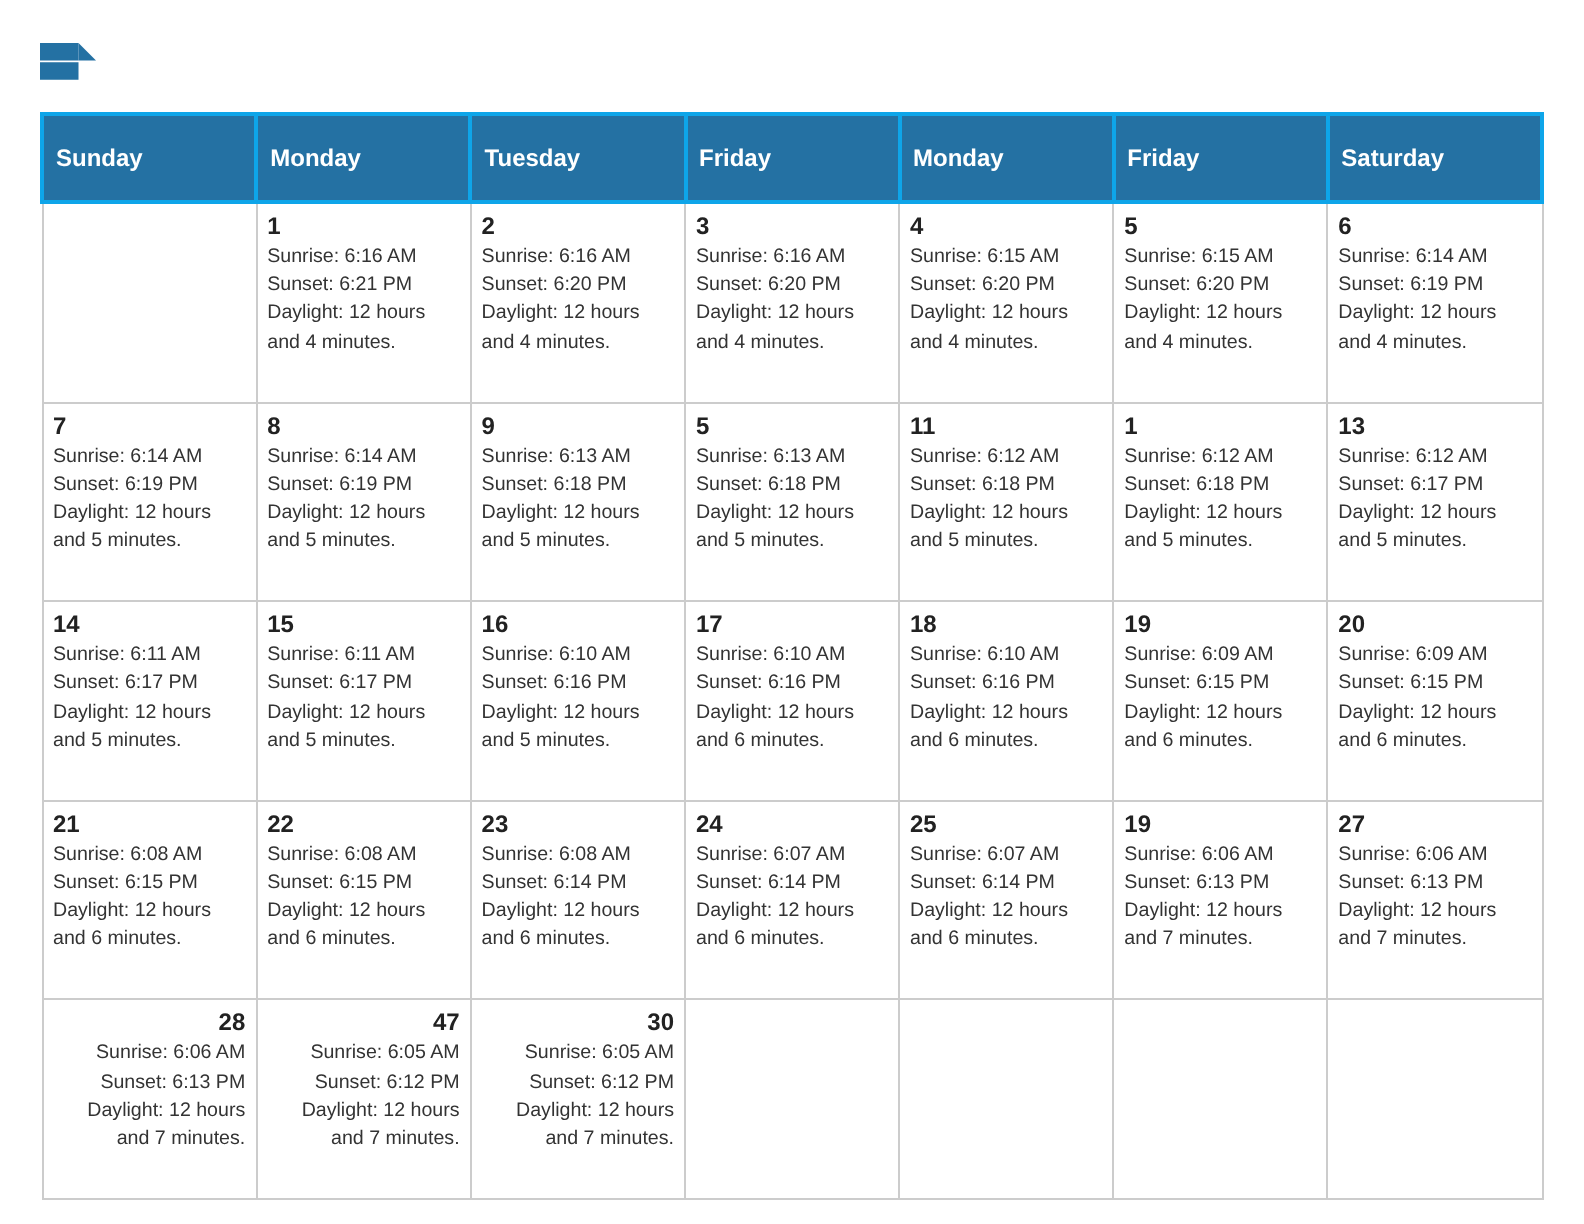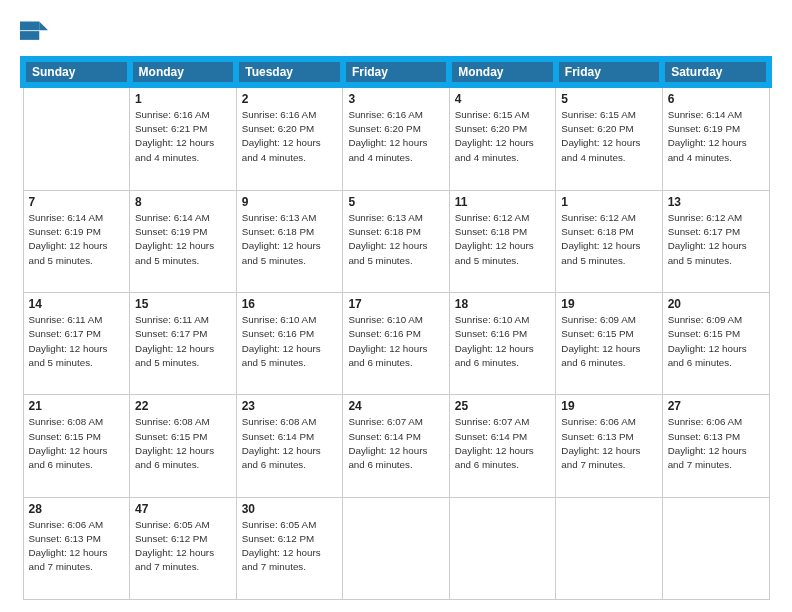--- a/index.html
+++ b/index.html
@@ -55,24 +55,24 @@
     .calendar {
       width: 100%;
       border-collapse: collapse;
       flex: 1;
       font-size: 10.5px;
     }
     .calendar th {
       background-color: #2471a3;
       color: white;
       text-align: left;
-      padding: 3px 6px;
+      padding: 14px 6px;
       font-size: 12px;
       font-weight: bold;
-      border: 6px solid #0ea5e9;
+      border: 2px solid #0ea5e9;
     }
     .calendar td {
       border: 1px solid #ccc;
       vertical-align: top;
       padding: 4px 5px;
       width: 108px;
       height: 80px;
     }
     .day-num {
       font-weight: bold;
@@ -86,20 +86,21 @@
       color: #333;
       line-height: 1.45;
     }
     .empty-cell {
       background: #f9f9f9;
     }
     tr:nth-child(even) td { background: #fff; }
     tr:nth-child(odd) td { background: #fff; }
     .last-row td {
       height: 72px;
+      text-align: right;
     }
   </style>
 </head>
 <body>
 
 <div class="page">
   <div class="header">
     <div class="logo">
       <svg class="logo-icon" viewBox="0 0 32 32">
         <polygon points="22,4 32,14 22,14" fill="#2471a3"></polygon>

